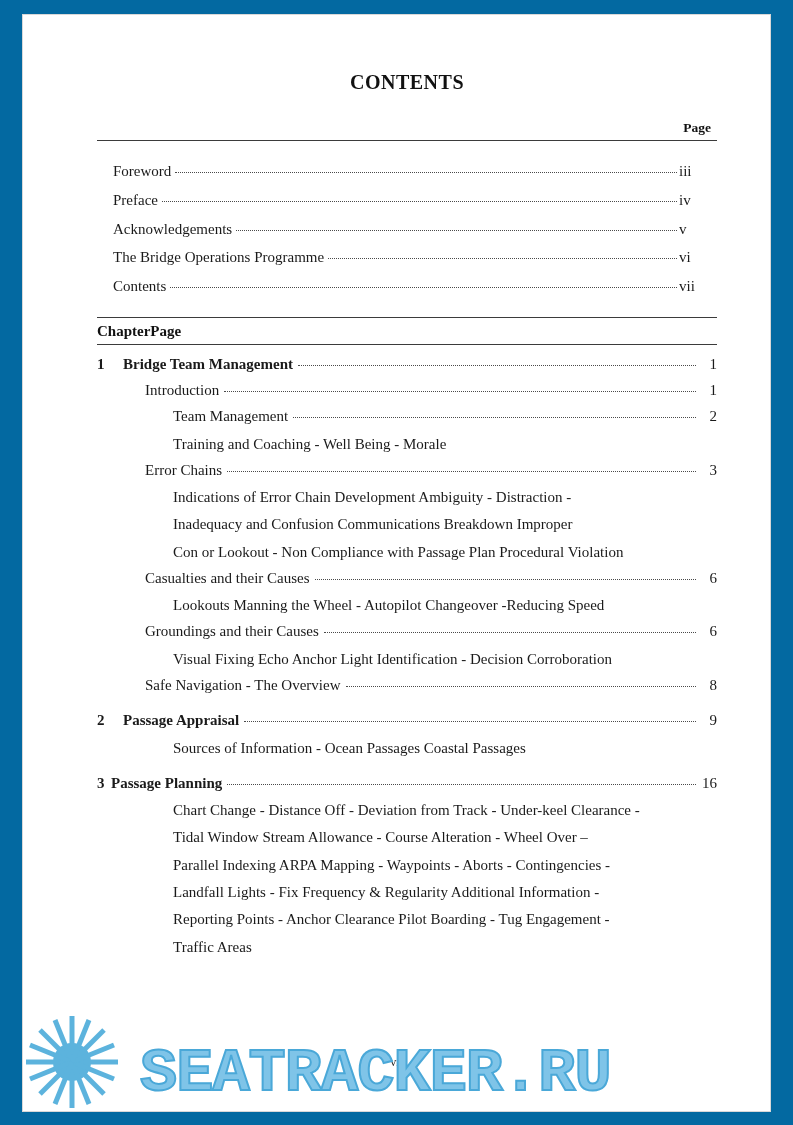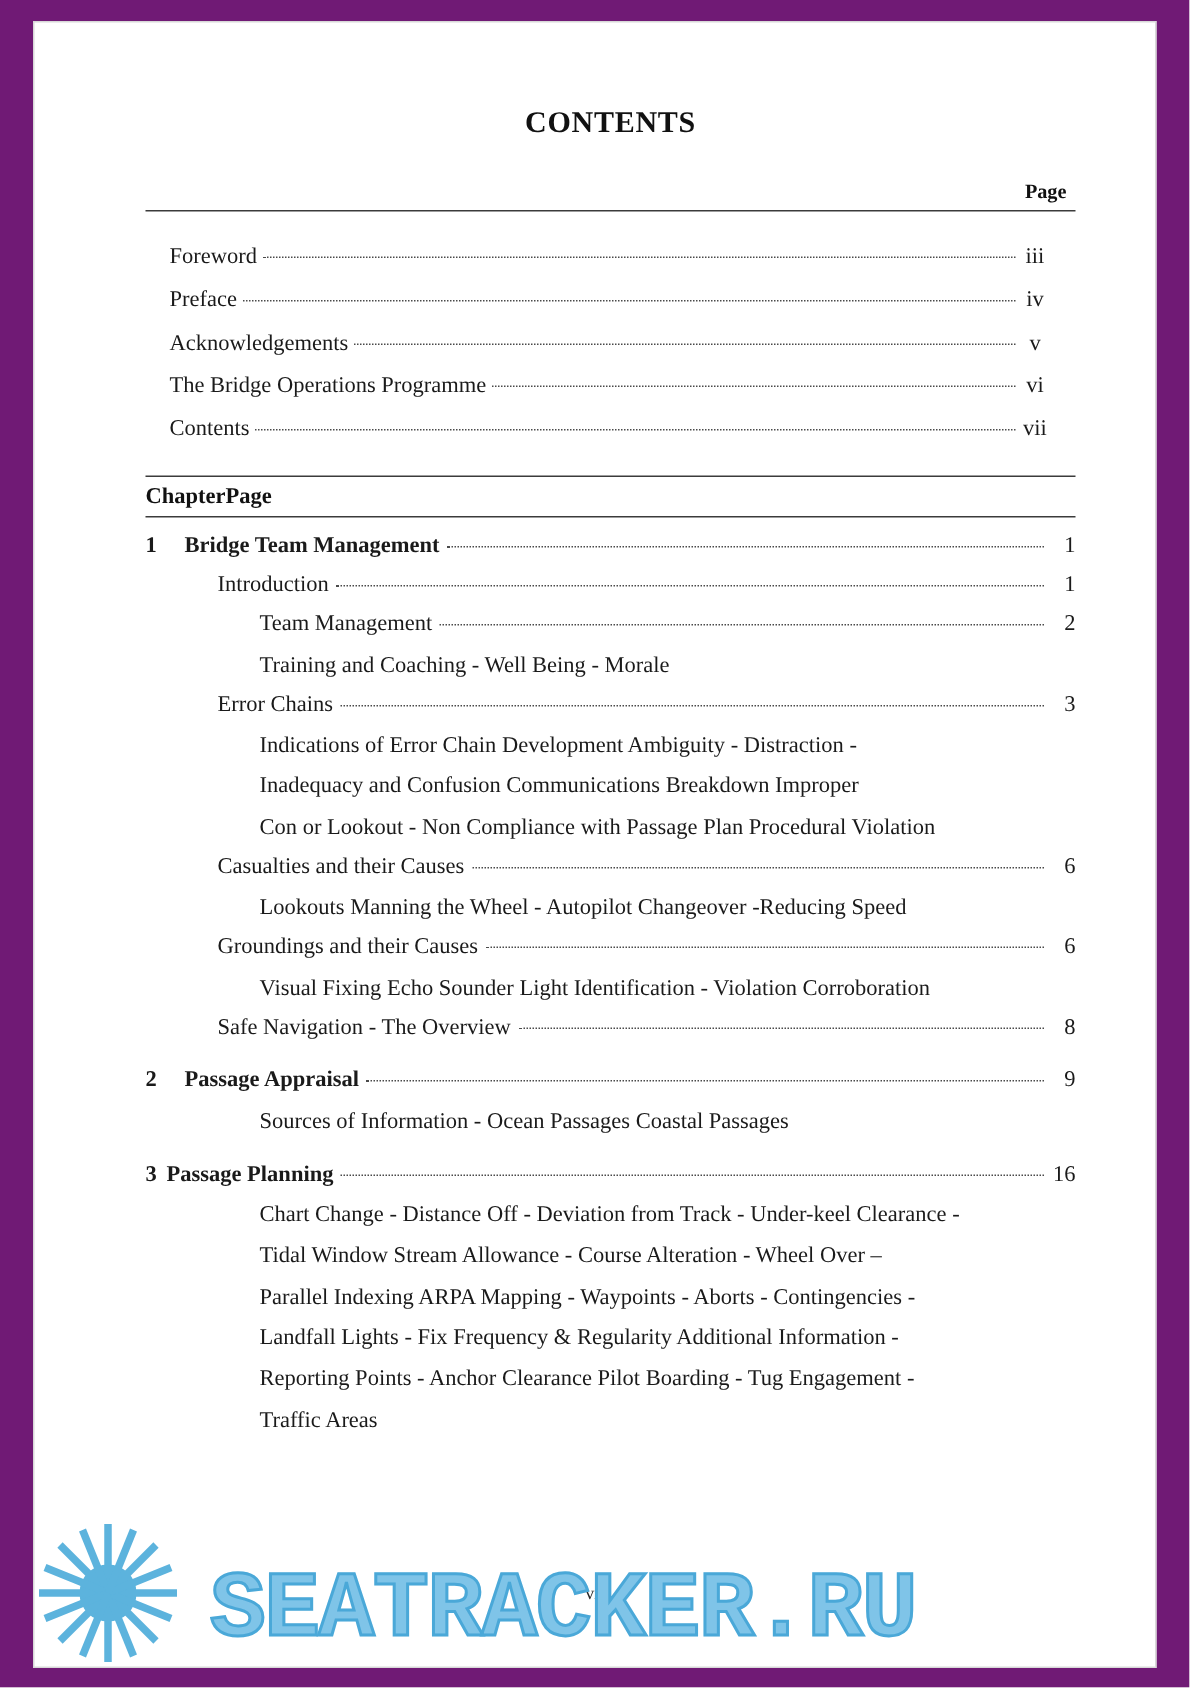--- a/index.html
+++ b/index.html
@@ -7,21 +7,21 @@
     padding: 0;
     background: #f2f2f2;
   }
   body {
     font-family: "Liberation Serif", serif;
   }
   .page {
     position: relative;
     width: 793px;
     height: 1125px;
-    background: #701a75;
+    background: #0369a1;
     overflow: hidden;
     box-sizing: border-box;
   }
   .sheet {
     position: absolute;
     left: 22px;
     top: 14px;
     width: 749px;
     height: 1098px;
     background: #ffffff;
@@ -72,21 +72,21 @@
   .toc-row .leader {
     flex: 1 1 auto;
     margin: 0 2px 0 4px;
     border-bottom: 1.5px dotted #4a4a4a;
     position: relative;
     top: -3px;
     min-width: 10px;
   }
   .toc-row .pg {
     white-space: nowrap;
-    text-align: center;
+    text-align: left;
     min-width: 22px;
     font-family: Liberation Serif, serif;
   }
   .chapter-head {
     display: flex;
     justify-content: flex-start;
     font-weight: bold;
     font-size: 15px;
     color: #111;
     padding: 5px 0 4px 0;
@@ -262,21 +262,21 @@
       </div>
 
       <div class="plain">Lookouts Manning the Wheel - Autopilot Changeover -Reducing Speed</div>
 
       <div class="entry lvl2">
         <span class="label">Groundings and their Causes</span>
         <span class="leader"></span>
         <span class="pg">6</span>
       </div>
 
-      <div class="plain">Visual Fixing Echo Sounder Light Identification - Violation Corroboration</div>
+      <div class="plain">Visual Fixing Echo Anchor Light Identification - Decision Corroboration</div>
 
       <div class="entry lvl2">
         <span class="label">Safe Navigation - The Overview</span>
         <span class="leader"></span>
         <span class="pg">8</span>
       </div>
 
       <div class="entry lvl1" style="padding-top:14px;">
         <span class="num">2</span>
         <span class="label">Passage Appraisal</span>

